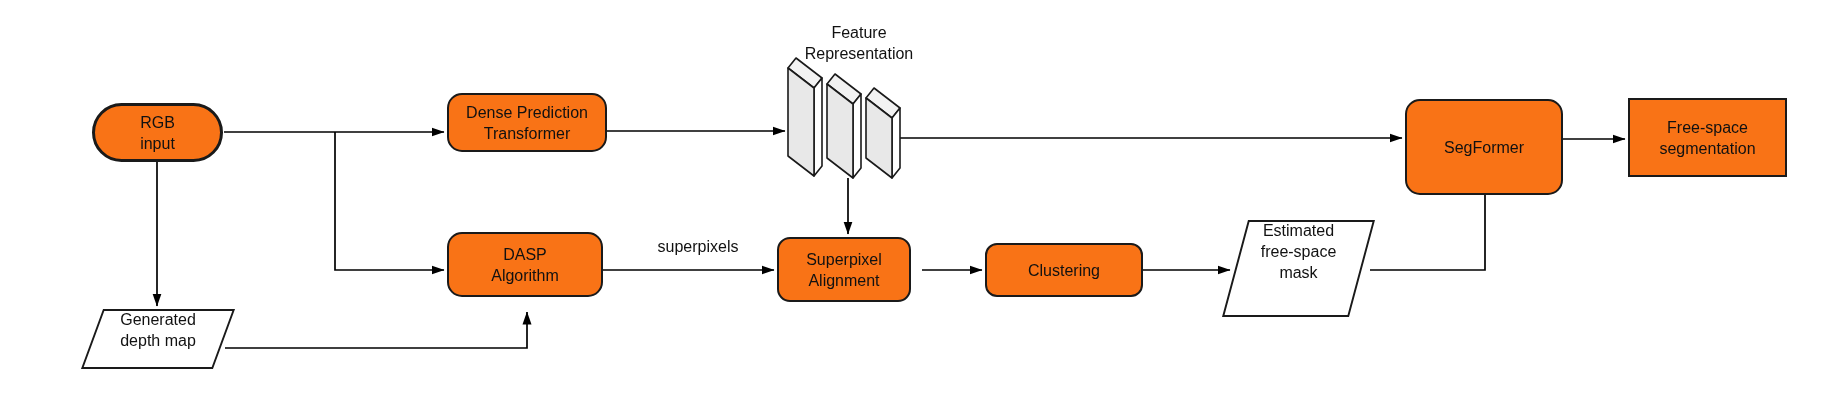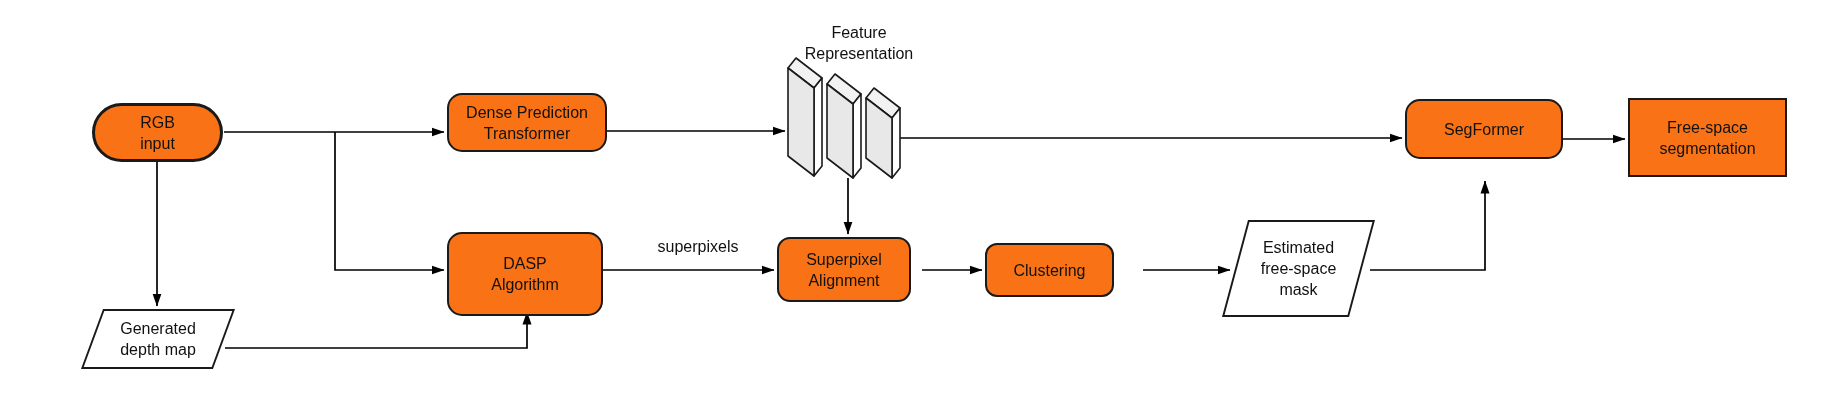--- a/index.html
+++ b/index.html
@@ -30,21 +30,20 @@
     border-width: 3px;
     border-radius: 30px;
   }
   .node.sharp {
     border-radius: 0;
   }
   .pgram {
     position: absolute;
     box-sizing: border-box;
     display: flex;
-    align-items: center;
     justify-content: center;
   }
   .pgram-shape {
     position: absolute;
     inset: 0;
     box-sizing: border-box;
     background: #ffffff;
     border: 2px solid #1a1a1a;
   }
   .node-label {
@@ -121,47 +120,47 @@
     <div class="pgram-shape" style="transform: skewX(-20.2deg);"></div>
     <div class="node-label">Generated
 depth map</div>
   </div>
 
   <div class="node" style="left:447px; top:93px; width:160px; height:59px;">
     <div class="node-label">Dense Prediction
 Transformer</div>
   </div>
 
-  <div class="node" style="left:447px; top:232px; width:156px; height:84px;">
+  <div class="node" style="left:447px; top:232px; width:156px; height:65px;">
     <div class="node-label">DASP
 Algorithm</div>
   </div>
 
   <div class="free-label" style="left:773px; top:22px; width:172px;">Feature
 Representation</div>
 
   <div class="free-label" style="left:645px; top:236px; width:106px;">superpixels</div>
 
   <div class="node" style="left:777px; top:237px; width:134px; height:65px; border-radius:13px;">
     <div class="node-label">Superpixel
 Alignment</div>
   </div>
 
-  <div class="node" style="left:985px; top:243px; width:129px; height:54px; border-radius:12px;">
+  <div class="node" style="left:985px; top:243px; width:158px; height:54px; border-radius:12px;">
     <div class="node-label">Clustering</div>
   </div>
 
   <div class="pgram" style="left:1235px; top:220px; width:127px; height:97px;">
     <div class="pgram-shape" style="transform: skewX(-15deg);"></div>
     <div class="node-label">Estimated
 free-space
 mask</div>
   </div>
 
-  <div class="node" style="left:1405px; top:99px; width:158px; height:60px;">
+  <div class="node" style="left:1405px; top:99px; width:158px; height:96px;">
     <div class="node-label">SegFormer</div>
   </div>
 
   <div class="node sharp" style="left:1628px; top:98px; width:159px; height:79px;">
     <div class="node-label">Free-space
 segmentation</div>
   </div>
 
 </div>
 

